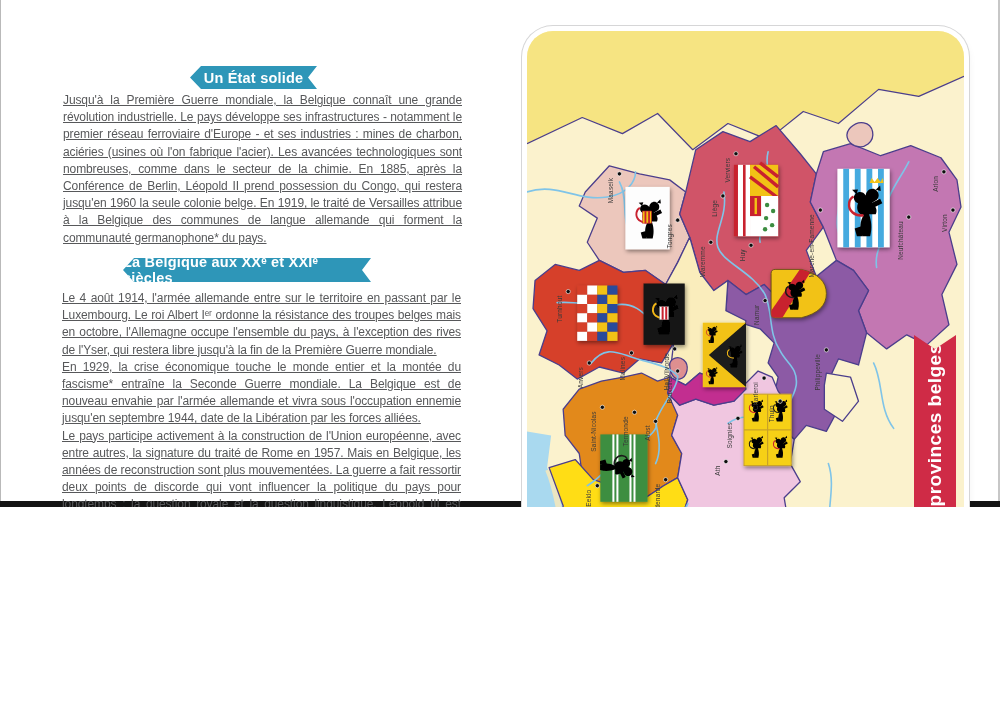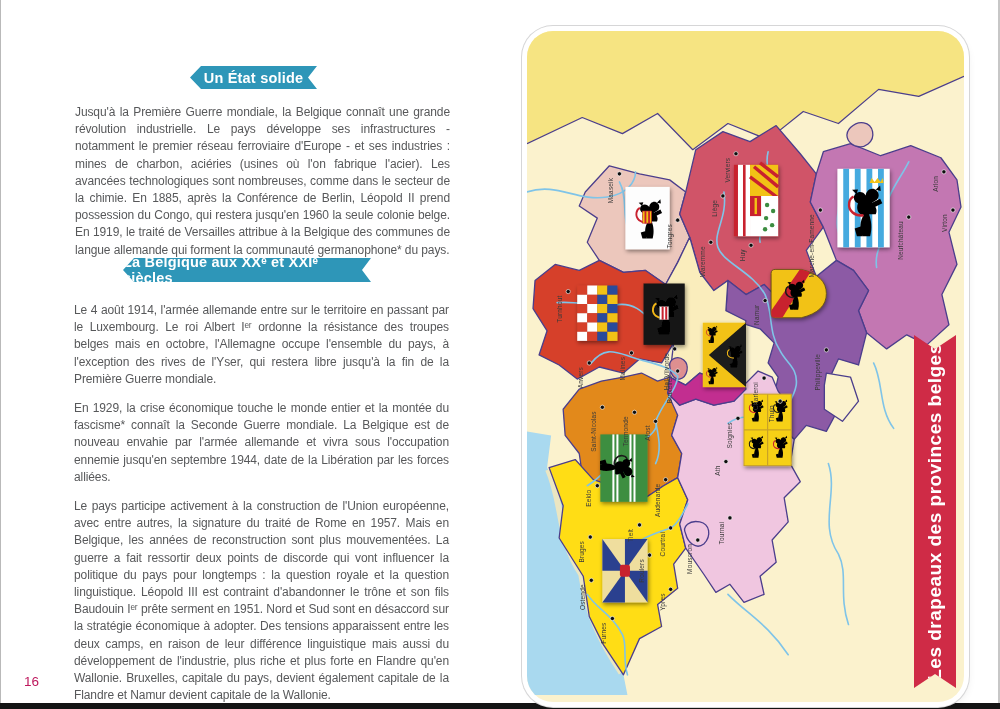--- a/index.html
+++ b/index.html
@@ -1,32 +1,32 @@
 <!DOCTYPE html>
 <html><head>
 <meta charset="utf-8">
 <style>
   html,body{margin:0;padding:0;background:#ffffff;}
-  .screen{position:relative;width:1000px;height:709px;background:#ffffff;overflow:hidden;
+  .screen{position:relative;width:1000px;height:507px;background:#ffffff;overflow:hidden;
           font-family:"Liberation Sans",sans-serif;}
   .edge-left{position:absolute;left:0;top:0;width:1px;height:709px;background:#b9b9b9;}
   .edge-right{position:absolute;right:0;top:0;width:2px;height:709px;background:#c7c7c7;}
   .edge-bottom{position:absolute;left:0;bottom:0;width:1000px;height:6px;background:#141414;}
 
   
   .banner{position:absolute;background:#2E96B8;color:#fff;font-weight:bold;
           display:flex;align-items:center;justify-content:center;letter-spacing:.2px;
           clip-path:polygon(0 50%,11px 0,100% 0,calc(100% - 9px) 50%,100% 100%,11px 100%);}
   #banner1{left:190px;top:66px;width:127px;height:23px;font-size:14.5px;}
   #banner2{left:123px;top:258px;width:248px;height:24px;font-size:14.5px;}
   .bodytext{position:absolute;color:#57585A;font-size:12px;line-height:17.2px;
             text-align:justify;letter-spacing:-0.1px;}
   #sec1-text{left:63px;top:92px;width:399px;}
   #sec2-text{left:62px;top:290px;width:399px;}
-  .bodytext p{margin:12px;}
+  .bodytext p{margin:0;text-decoration:underline;}
   .pagenum{position:absolute;left:24px;top:674px;font-size:13.5px;color:#be185d;}
 
   
   .map-card{position:absolute;left:527px;top:31px;width:437px;height:671px;
             background:#FBF2CD;border-radius:26px;overflow:hidden;
             box-shadow:0 0 0 5px #ffffff,0 0 0 6px #d6d6d7,3px 4px 10px rgba(0,0,0,.10);}
   .map-card svg{display:block;}
   #mapsvg text{font-size:6.4px;fill:#3a3a3a;letter-spacing:.2px;}
   .citydot{fill:#0d0d0d;stroke:#ffffff;stroke-width:.6;}
 
@@ -49,21 +49,21 @@
   <div class="banner" id="banner1">Un État solide</div>
 
   <div class="bodytext" id="sec1-text">
     <p>Jusqu'à la Première Guerre mondiale, la Belgique connaît une grande révolution industrielle. Le pays développe ses infrastructures - notamment le premier réseau ferroviaire d'Europe - et ses industries : mines de charbon, aciéries (usines où l'on fabrique l'acier). Les avancées technologiques sont nombreuses, comme dans le secteur de la chimie. En 1885, après la Conférence de Berlin, Léopold II prend possession du Congo, qui restera jusqu'en 1960 la seule colonie belge. En 1919, le traité de Versailles attribue à la Belgique des communes de langue allemande qui forment la communauté germanophone* du pays.</p>
   </div>
 
   <div class="banner" id="banner2">La Belgique aux XXᵉ et XXIᵉ siècles</div>
 
   <div class="bodytext" id="sec2-text">
     <p>Le 4 août 1914, l'armée allemande entre sur le territoire en passant par le Luxembourg. Le roi Albert Iᵉʳ ordonne la résistance des troupes belges mais en octobre, l'Allemagne occupe l'ensemble du pays, à l'exception des rives de l'Yser, qui restera libre jusqu'à la fin de la Première Guerre mondiale.</p>
-    <p>En 1929, la crise économique touche le monde entier et la montée du fascisme* connaît la Seconde Guerre mondiale. La Belgique est de nouveau envahie par l'armée allemande et vivra sous l'occupation ennemie jusqu'en septembre 1944, date de la Libération par les forces alliées.</p>
+    <p>En 1929, la crise économique touche le monde entier et la montée du fascisme* entraîne la Seconde Guerre mondiale. La Belgique est de nouveau envahie par l'armée allemande et vivra sous l'occupation ennemie jusqu'en septembre 1944, date de la Libération par les forces alliées.</p>
     <p>Le pays participe activement à la construction de l'Union européenne, avec entre autres, la signature du traité de Rome en 1957. Mais en Belgique, les années de reconstruction sont plus mouvementées. La guerre a fait ressortir deux points de discorde qui vont influencer la politique du pays pour longtemps : la question royale et la question linguistique. Léopold III est contraint d'abandonner le trône et son fils Baudouin Iᵉʳ prête serment en 1951. Nord et Sud sont en désaccord sur la stratégie économique à adopter. Des tensions apparaissent entre les deux camps, en raison de leur différence linguistique mais aussi du développement de l'industrie, plus riche et plus forte en Flandre qu'en Wallonie. Bruxelles, capitale du pays, devient également capitale de la Flandre et Namur devient capitale de la Wallonie.</p>
   </div>
 
   <div class="pagenum">16</div>
 
   <div class="map-card">
     <svg id="mapsvg" width="437" height="671" viewBox="0 0 435 667" preserveAspectRatio="none">
       <defs>
         <filter id="fsh" x="-40%" y="-40%" width="180%" height="180%">
           <feDropShadow dx="1" dy="2" stdDeviation="2" flood-color="#000" flood-opacity="0.45"></feDropShadow>

